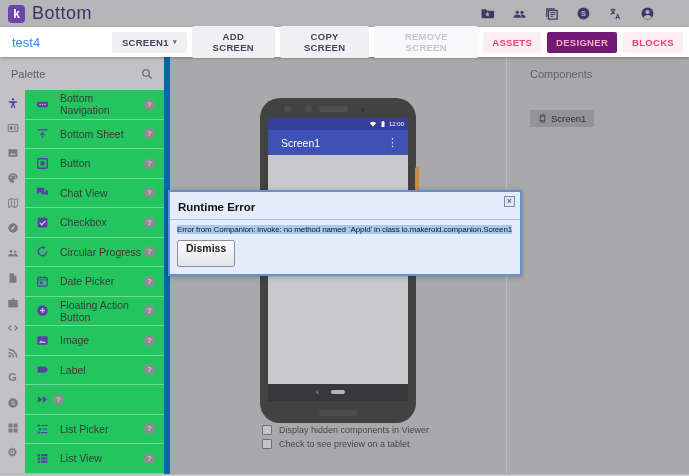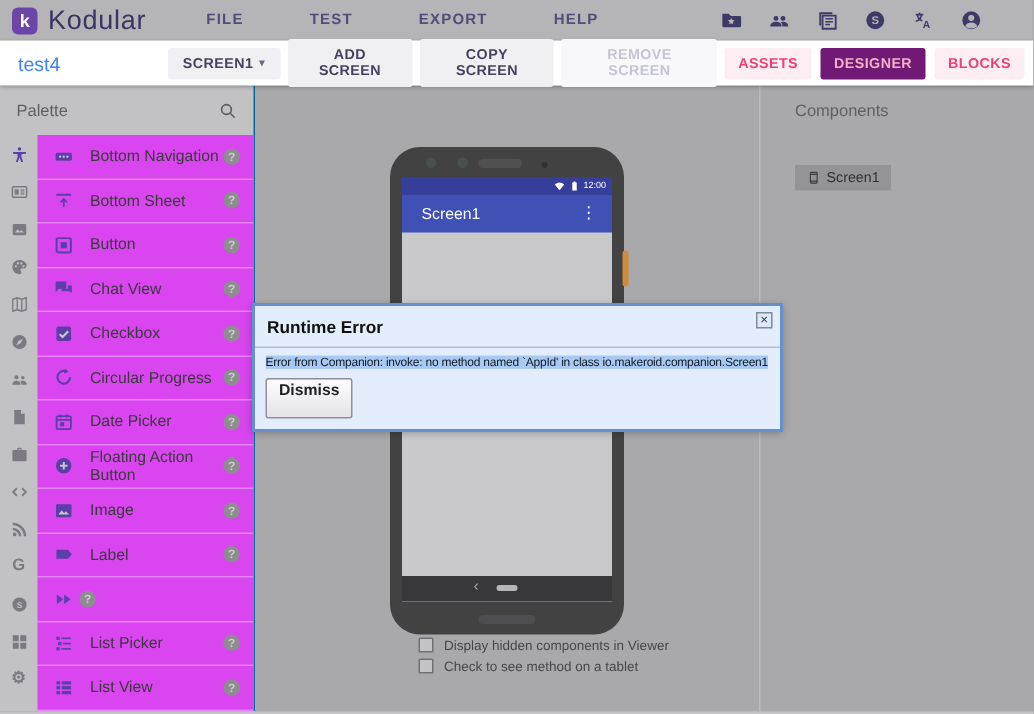--- a/index.html
+++ b/index.html
@@ -31,30 +31,30 @@
   .tb-pink { font-size:9.5px; font-weight:bold; letter-spacing:.3px; color:#ee3f74; background:#fceef3;
              border:none; border-radius:2px; padding:5px 9px; margin-right:6px; cursor:pointer; font-family:inherit; }
   .tb-pink.disabled { color:#f5afc7; background:#701a75; }
 
   
   .workspace { flex:1; display:flex; position:relative; }
 
   .panel-header { height:33px; display:flex; align-items:center; font-size:11px; color:#605e62; }
 
   
-  .palette { width:170px; flex:none; background:#c2c2c4; border-right:1px solid #0369a1;
+  .palette { width:170px; flex:none; background:#c2c2c4; border-right:6px solid #0369a1;
              display:flex; flex-direction:column; overflow:hidden; }
   .palette .panel-header { padding:0 11px; justify-content:space-between; }
   .palette-body { flex:1; display:flex; overflow:hidden; }
   .cat-strip { width:25px; flex:none; display:flex; flex-direction:column; align-items:center; }
   .cat-icon { height:25px; width:100%; display:flex; align-items:center; justify-content:center;
               color:#7c7a80; cursor:pointer; }
   .cat-icon.active { color:#5b3ea8; }
   .cat-icon .tchar { font-size:11px; font-weight:bold; line-height:1; }
-  .comp-list { flex:1; background:#d946ef; }
+  .comp-list { flex:1; background:#22c55e; }
   .comp-item { height:29.5px; display:flex; align-items:center; padding-left:11px;
                border-bottom:1px solid rgba(255,255,255,.35); cursor:grab; }
   .comp-item .pi { width:17px; flex:none; color:#5b3ea8; display:flex; align-items:center; }
   .comp-item .pi svg { display:block; }
   .comp-label { flex:1; font-size:10.5px; color:#3b393d; padding-left:7px; }
   .help { width:11px; height:11px; border-radius:50%; background:#8d8d8f; color:#cdcdcf; flex:none;
           font-size:8px; font-weight:bold; display:flex; align-items:center; justify-content:center;
           margin-right:9px; cursor:pointer; }
 
   
@@ -77,35 +77,35 @@
   .screen-title { color:#fff; font-size:10.5px; flex:1; }
   .overflow { color:#fff; font-size:11px; line-height:1; cursor:pointer; }
   .screen-content { flex:1; }
   .navbar { height:17px; background:#38383a; flex:none; position:relative; }
   .nav-back { position:absolute; left:34%; top:1px; color:#9f9fa1; font-size:11px; }
   .nav-home { position:absolute; left:50%; top:6px; transform:translateX(-50%); width:14px; height:4px;
               border-radius:2px; background:#b7b7b9; }
   .bottom-speaker { position:absolute; bottom:7px; left:50%; transform:translateX(-50%); width:38px; height:6px;
                     border-radius:3px; background:#4e4e50; }
 
-  .viewer-checks { position:absolute; top:368px; left:109px;text-align:right; }
+  .viewer-checks { position:absolute; top:368px; left:92px;text-align:right; }
   .check-row { display:flex; align-items:center; margin-bottom:4px; }
   .checkbox { width:10px; height:10px; background:#c4c4c6; border:1px solid #727074; border-radius:1px;
               margin-right:7px; cursor:pointer; }
   .check-label { font-size:9px; color:#48464a; }
 
   
   .components { width:183px; flex:none; background:#a9a9ab; border-left:1px solid #bcbcbe; }
   .components .panel-header { padding-left:23px; }
   .screen-chip { display:inline-flex; align-items:center; gap:4px; margin:20px 0 0 23px;
                  background:rgba(0,0,0,.12); padding:3px 8px; cursor:pointer; }
   .screen-chip span { font-size:9.5px; color:#313135; }
 
   
-  .dialog { position:absolute; left:168px; top:145px; width:354px; background:#e3edfb;
+  .dialog { position:absolute; left:168px; top:133px; width:354px; background:#e3edfb;
             border:2px solid #6590cf; z-index:20; box-shadow:0 1px 5px rgba(0,0,0,.25); }
   .dialog-header { position:relative; padding:5px 8px 4px; border-bottom:1px solid #a9c0dd; }
   .dialog-title { font-size:11.5px; font-weight:bold; color:#111; }
   .close-box { position:absolute; right:5px; top:4px; width:11px; height:11px; border:1px solid #7e8aa0;
                background:#dde8f8; color:#444; font-size:9px; line-height:9px; text-align:center; cursor:pointer; }
   .dialog-msg { margin:5px 7px 0; font-size:8px; letter-spacing:-.15px; white-space:nowrap; overflow:hidden; }
   .dialog-msg .sel { background:#a8c9f2; color:#101826; padding:1px 0; }
   .dismiss-btn { margin:6px 7px 7px; font-family:inherit; font-size:10.5px; font-weight:bold; color:#222;
                  background:linear-gradient(#fdfdfe,#e4e4e8); border:1px solid #8f8fa0; border-radius:2px;
                  padding:1px 8px 12px; cursor:pointer; }
@@ -117,27 +117,21 @@
 </head>
 <body>
 
 <div class="app">
 
   <div class="topbar">
     <div class="logo">
       <div class="logo-box">
           <span>k</span>
         </div>
-      <div class="logo-text">Kodular</div>
-    </div>
-    <div class="menus">
-      <div class="menu-item">FILE</div>
-      <div class="menu-item">TEST</div>
-      <div class="menu-item">EXPORT</div>
-      <div class="menu-item">HELP</div>
+      <div class="logo-text">Bottom</div>
     </div>
     <div class="top-icons">
       <svg viewBox="0 0 24 24" width="15" height="15" fill="currentColor">
           <path d="M2.5 5h7l2 2.5H21.5a1 1 0 0 1 1 1V18a1.5 1.5 0 0 1-1.5 1.5H4A1.5 1.5 0 0 1 2.5 18z"></path>
           <path d="M12 9.5l1.1 2.3 2.5.3-1.85 1.75.45 2.5-2.2-1.2-2.2 1.2.45-2.5-1.85-1.75 2.5-.3z" fill="#b5b5b7"></path>
         </svg>
       <svg viewBox="0 0 24 24" width="15" height="15" fill="currentColor">
           <circle cx="8.5" cy="10" r="2.6"></circle>
           <circle cx="16" cy="10" r="2.6"></circle>
           <path d="M2.5 17.5c0-2.6 3.4-4 6-4s6 1.4 6 4v1.2h-12z"></path>
@@ -458,21 +452,21 @@
         <div class="bottom-speaker"></div>
       </div>
 
       <div class="viewer-checks">
         <div class="check-row">
           <span class="checkbox"></span>
           <span class="check-label">Display hidden components in Viewer</span>
         </div>
         <div class="check-row">
           <span class="checkbox"></span>
-          <span class="check-label">Check to see method on a tablet</span>
+          <span class="check-label">Check to see preview on a tablet</span>
         </div>
       </div>
     </div>
 
     <div class="components">
       <div class="panel-header">
           <span>Components</span>
         </div>
       <div class="screen-chip">
         <svg viewBox="0 0 24 24" width="9" height="9" fill="none" stroke="#3c3a40" stroke-width="2">

